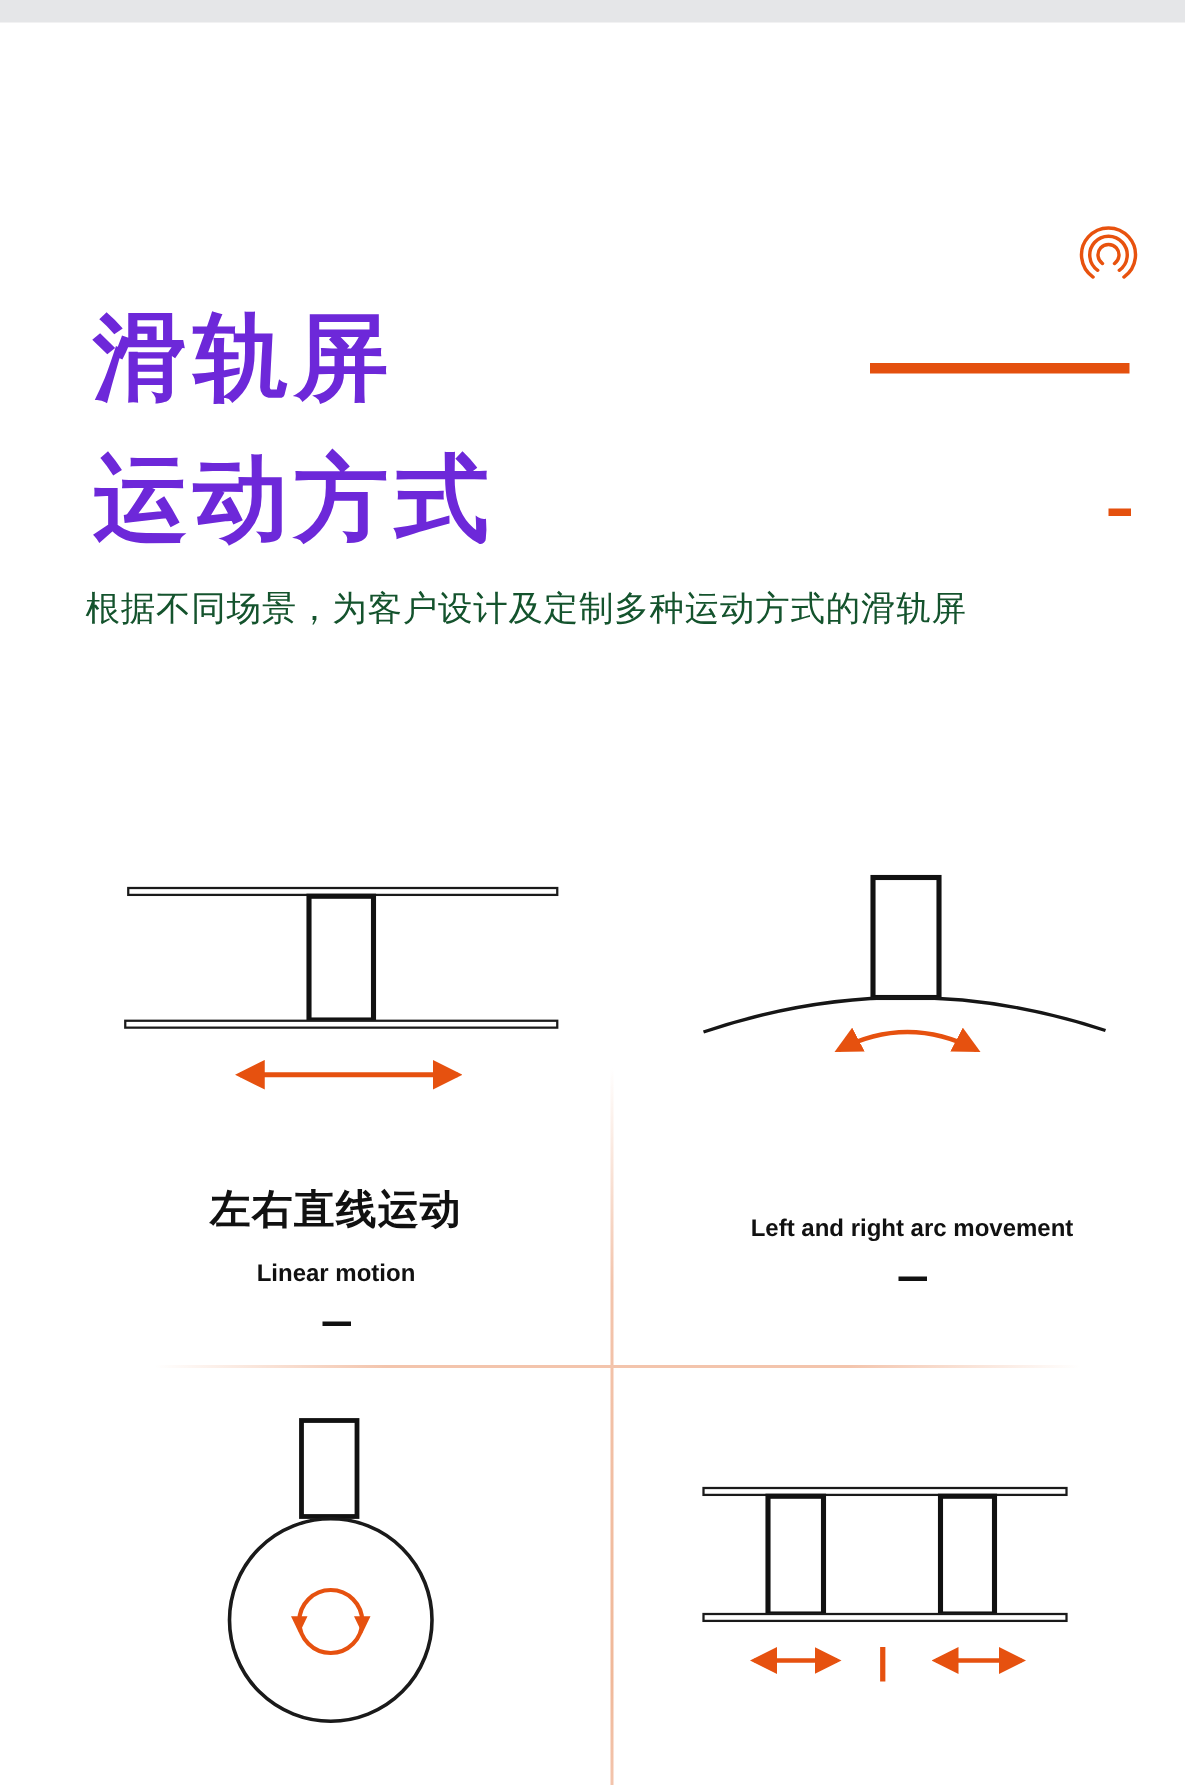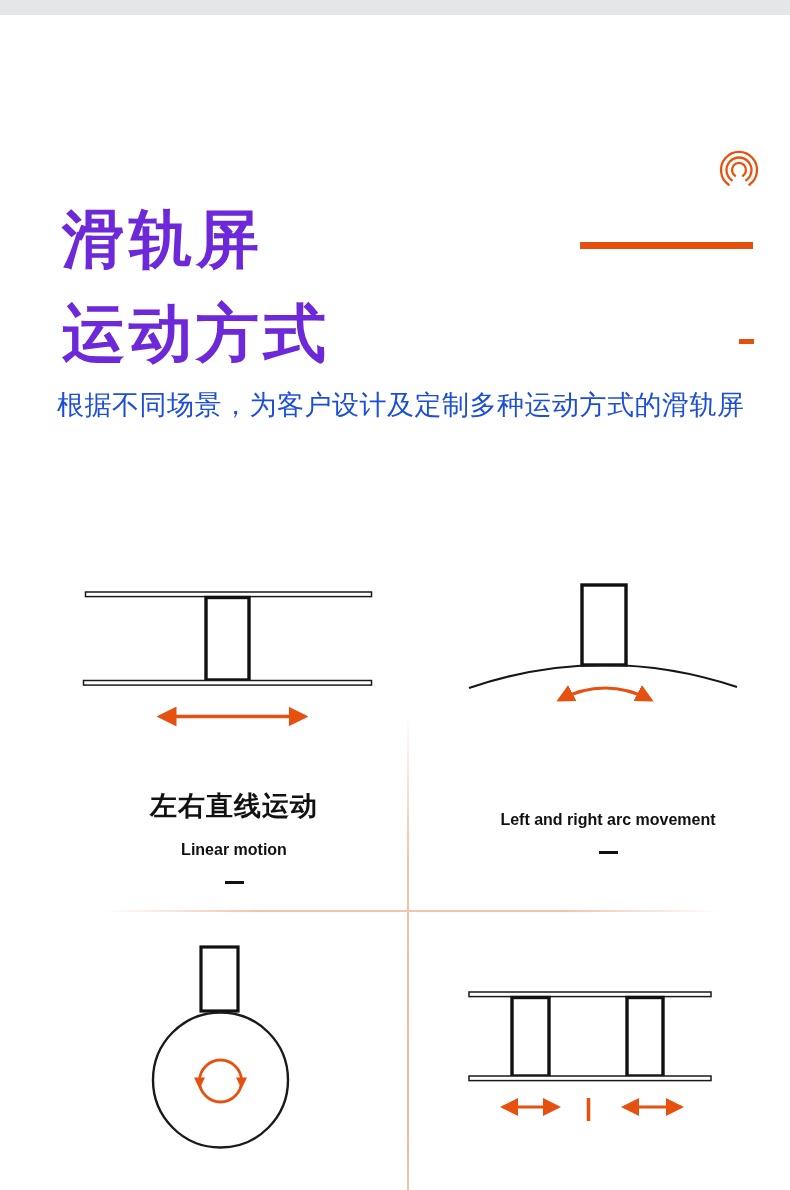--- a/index.html
+++ b/index.html
@@ -12,29 +12,29 @@
   .arcs-icon{position:absolute;left:717px;top:149px;width:44px;height:44px;}
   .title{
     position:absolute;left:62px;top:192px;
     font-size:63px;line-height:94px;font-weight:700;color:#6d28d9;
     letter-spacing:4px;white-space:nowrap;
   }
   .accent-bar{position:absolute;left:580px;top:242px;width:173px;height:7px;background:#e4500e;}
   .accent-dash{position:absolute;left:739px;top:339px;width:15px;height:5px;background:#e4500e;}
   .subtitle{
     position:absolute;left:57px;top:383px;
-    font-size:27px;line-height:44px;color:#1d4ed8;letter-spacing:0.5px;white-space:nowrap;
+    font-size:23px;line-height:44px;color:#14532d;letter-spacing:0.5px;white-space:nowrap;
   }
   .diagram{position:absolute;}
   .d-linear{left:80px;top:585px;}
   .d-arc{left:455px;top:578px;}
   .d-rotate{left:140px;top:940px;}
   .d-dual{left:460px;top:985px;}
   .label-block{position:absolute;width:300px;text-align:center;color:#111;}
-  .label-left{left:84px;top:791px;text-align:center;}
+  .label-left{left:74px;top:791px;text-align:center;}
   .label-right{left:458px;top:791px;}
   .label-zh{font-size:27px;line-height:30px;font-weight:600;letter-spacing:1px;}
   .label-en{font-size:16px;line-height:19px;font-weight:600;margin-top:19px;}
   .label-dash{width:19px;height:3px;background:#111;margin:22px auto 0;}
   .divider-v{
     position:absolute;left:407px;top:712px;width:2px;height:478px;
     background:linear-gradient(to bottom, rgba(243,196,172,0), #f3c4ac 30%, #f0b899 85%, #f3c4ac);
   }
   .divider-h{
     position:absolute;left:103px;top:910px;width:617px;height:2px;

